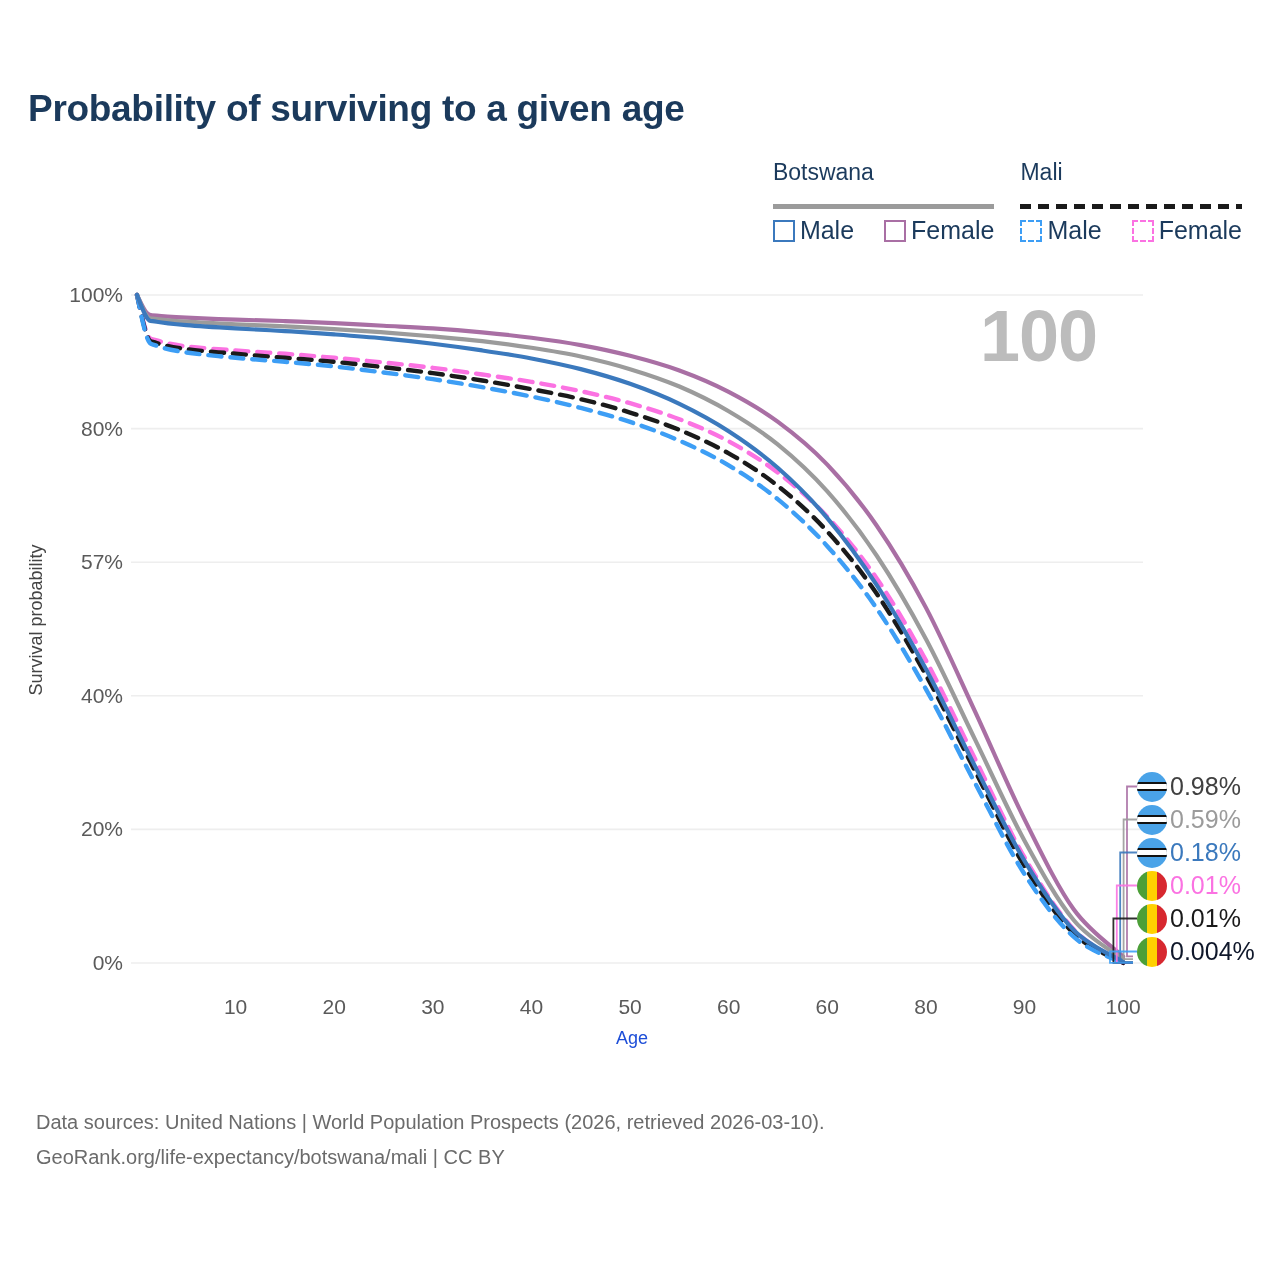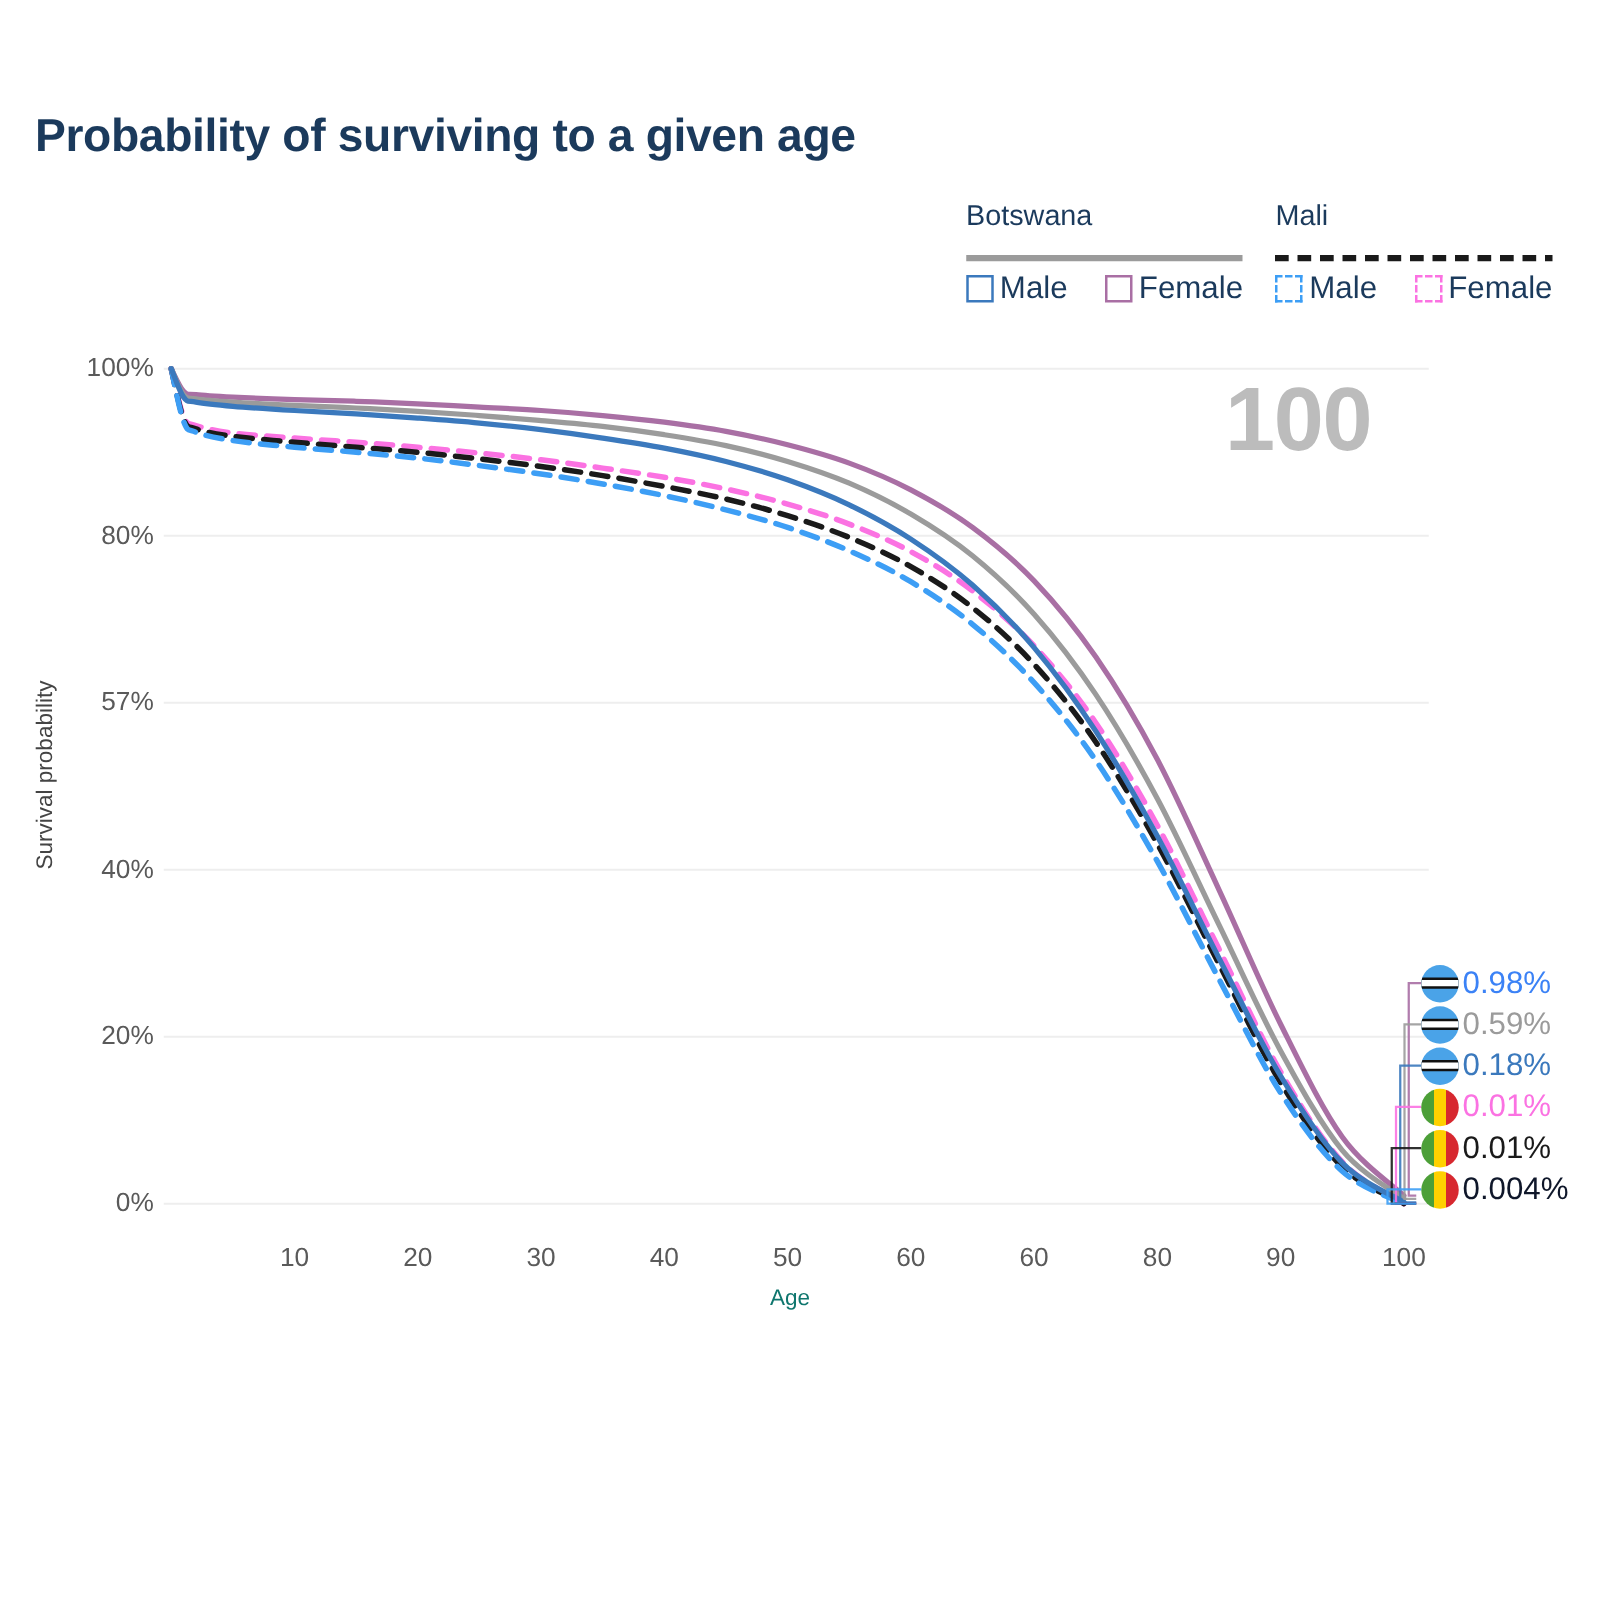--- a/index.html
+++ b/index.html
@@ -59,21 +59,21 @@
     position:absolute;left:36px;top:620px;
     font-size:18px;color:#444;
     transform:translate(-50%,-50%) rotate(-90deg);
     white-space:nowrap;
   }
   .x-tick-label{
     position:absolute;top:995px;font-size:21px;color:#5a5a5a;
     transform:translateX(-50%);white-space:nowrap;
   }
   .x-axis-title{
-    position:absolute;left:632px;top:1028px;font-size:18px;color:#0f766e;
+    position:absolute;left:632px;top:1028px;font-size:18px;color:#1d4ed8;
     transform:translateX(-50%);
   }
 
   
   .endlabels{position:absolute;left:1137px;top:770px;}
   .endlabel-row{display:flex;align-items:center;height:33px;}
   .flag{
     width:30px;height:30px;border-radius:50%;
     overflow:hidden;flex:0 0 auto;position:relative;
   }
@@ -178,21 +178,21 @@
         <div class="x-tick-label" style="left: 1024.52px;">90</div>
         <div class="x-tick-label" style="left: 1123.14px;">100</div>
       </div>
     <div class="y-axis-title">Survival probability</div>
     <div class="x-axis-title">Age</div>
   </div>
 
   <div class="endlabels" id="endlabels">
       <div class="endlabel-row">
         <span class="flag flag-bw"></span>
-        <span class="endlabel-text" style="color: #3b82f6;">0.98%</span>
+        <span class="endlabel-text" style="color: #404040;">0.98%</span>
       </div>
       <div class="endlabel-row">
         <span class="flag flag-bw"></span>
         <span class="endlabel-text" style="color: rgb(155, 155, 155);">0.59%</span>
       </div>
       <div class="endlabel-row">
         <span class="flag flag-bw"></span>
         <span class="endlabel-text" style="color: rgb(59, 121, 189);">0.18%</span>
       </div>
       <div class="endlabel-row">
@@ -202,14 +202,18 @@
       <div class="endlabel-row">
         <span class="flag flag-ml"></span>
         <span class="endlabel-text" style="color: rgb(26, 26, 26);">0.01%</span>
       </div>
       <div class="endlabel-row">
         <span class="flag flag-ml"></span>
         <span class="endlabel-text" style="color: #0f172a;">0.004%</span>
       </div>
     </div>
 
+  <div class="footer">
+    <div>Data sources: United Nations | World Population Prospects (2026, retrieved 2026-03-10).</div>
+    <div>GeoRank.org/life-expectancy/botswana/mali | CC BY</div>
+  </div>
 
 </div>
 
 </body></html>

